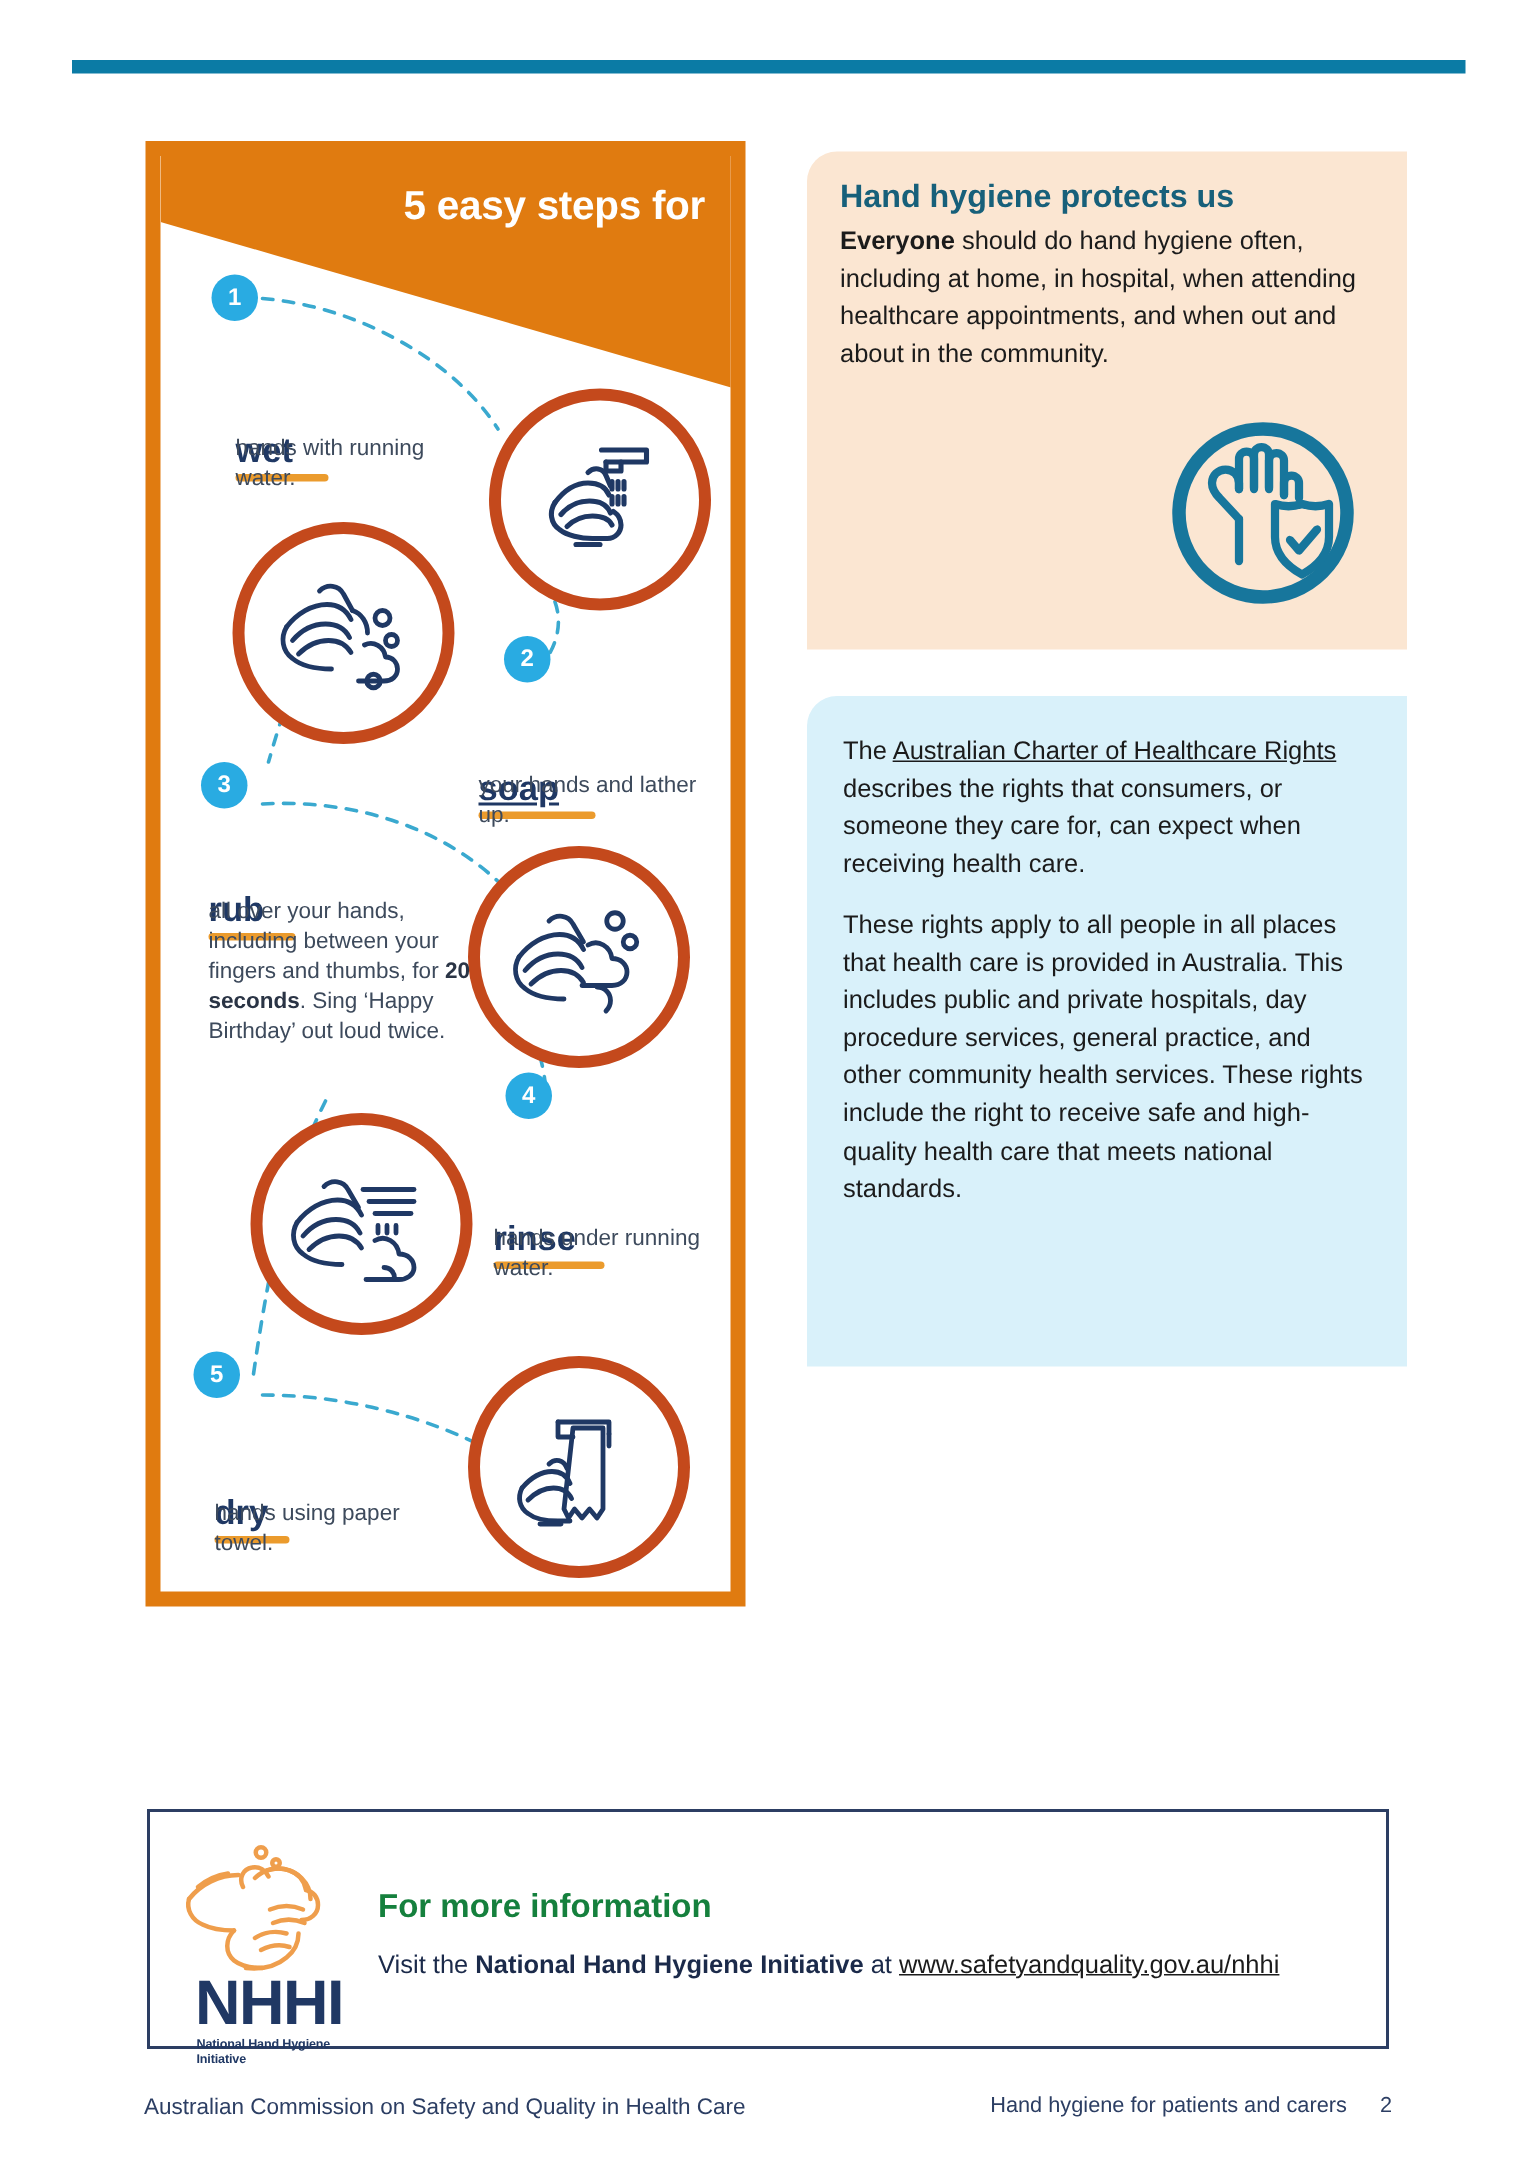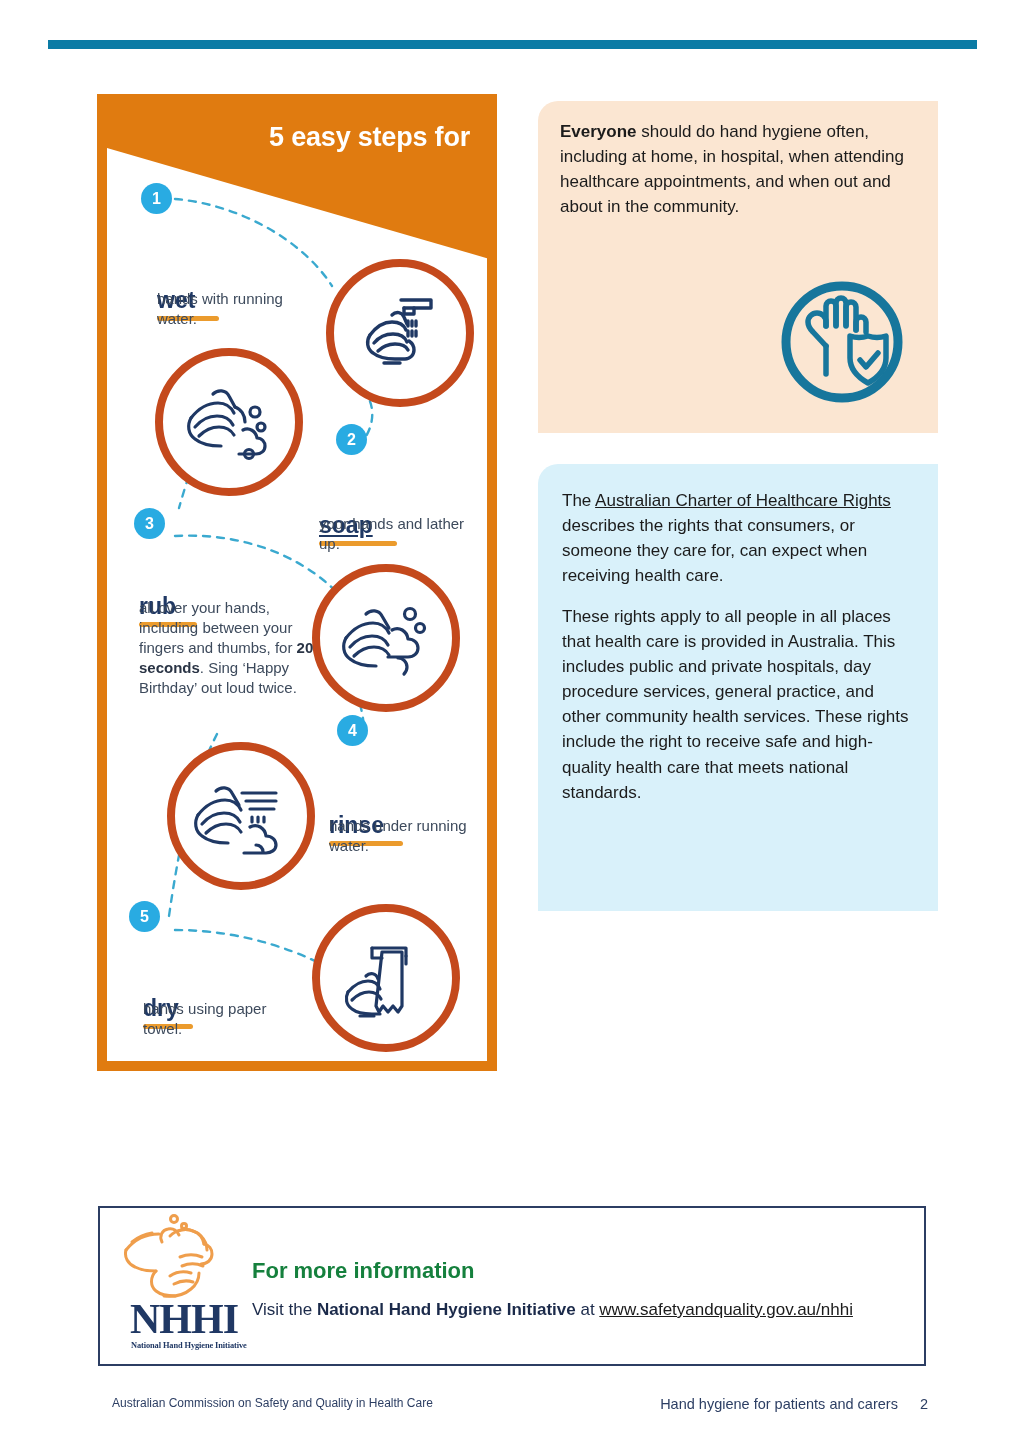--- a/index.html
+++ b/index.html
@@ -105,22 +105,22 @@
     width: 132px; height: 132px;
   }
 
   
   .morebox {
     position: absolute; left: 98px; top: 1206px;
     width: 828px; height: 160px;
     border: 2px solid #2c3e63; background: #fff;
   }
   .nhhi {
-    position: absolute; left: 18px; top: 4px;
-    width: 134px; height: 140px; font-family: Liberation Serif, serif;
+    position: absolute; left: 18px; top: 20px;
+    width: 134px; height: 140px;
   }
   .nhhi-word {
     position: absolute; left: 12px; top: 86px;
     font-size: 42px; font-weight: bold; color:#203864;
     letter-spacing: -1px; line-height: 1;
   }
   .nhhi-sub {
     position: absolute; left: 13px; top: 129px;
     font-size: 8.4px; font-weight: bold; color:#203864;
     letter-spacing: -0.1px;
@@ -131,21 +131,21 @@
   }
   .more-p {
     position: absolute; left: 152px; top: 92px;
     font-size: 17px; color:#1b2a4a;
   }
   .more-p b { font-weight: bold; }
 
   
   .foot-left {
     position: absolute; left: 96px; top: 1396px;
-    font-size: 12px; color: #2c3e63; margin-left: 16px;
+    font-size: 15px; color: #2c3e63;
   }
   .foot-right {
     position: absolute; right: 96px; top: 1396px;
     font-size: 14.5px; color: #2c3e63;
     display: flex; gap: 22px; align-items: baseline;
   }
 </style>
 </head>
 <body>
 
@@ -276,20 +276,21 @@
           <path d="M10 62c-3 6-2 13 4 17 5 4 13 5 20 5h8"></path>
           <path d="M22 86h14"></path>
         </svg>
       </div>
 
     </div>
   </div>
 
   <div class="panel-peach">
     <div class="panel-pad-peach">
+      <h2 class="panel-h">Hand hygiene protects us</h2>
       <p class="panel-p"><b>Everyone</b><span> should do hand hygiene often, including at home, in hospital, when attending healthcare appointments, and when out and about in the community.</span></p>
     </div>
     <div class="shield-badge">
       <svg width="132" height="132" viewBox="0 0 132 132" fill="none">
         <circle cx="66" cy="66" r="56" stroke="#17769c" stroke-width="9"></circle>
         <g stroke="#17769c" stroke-width="5.5" fill="none" stroke-linecap="round" stroke-linejoin="round">
           <path d="M50 50V30a5 5 0 0 1 10 0v20"></path>
           <path d="M60 49V27a5 5 0 0 1 10 0v22"></path>
           <path d="M70 50V31a5 5 0 0 1 10 0v23"></path>
           <path d="M80 54v-8a5 5 0 0 1 10 0v10"></path>

